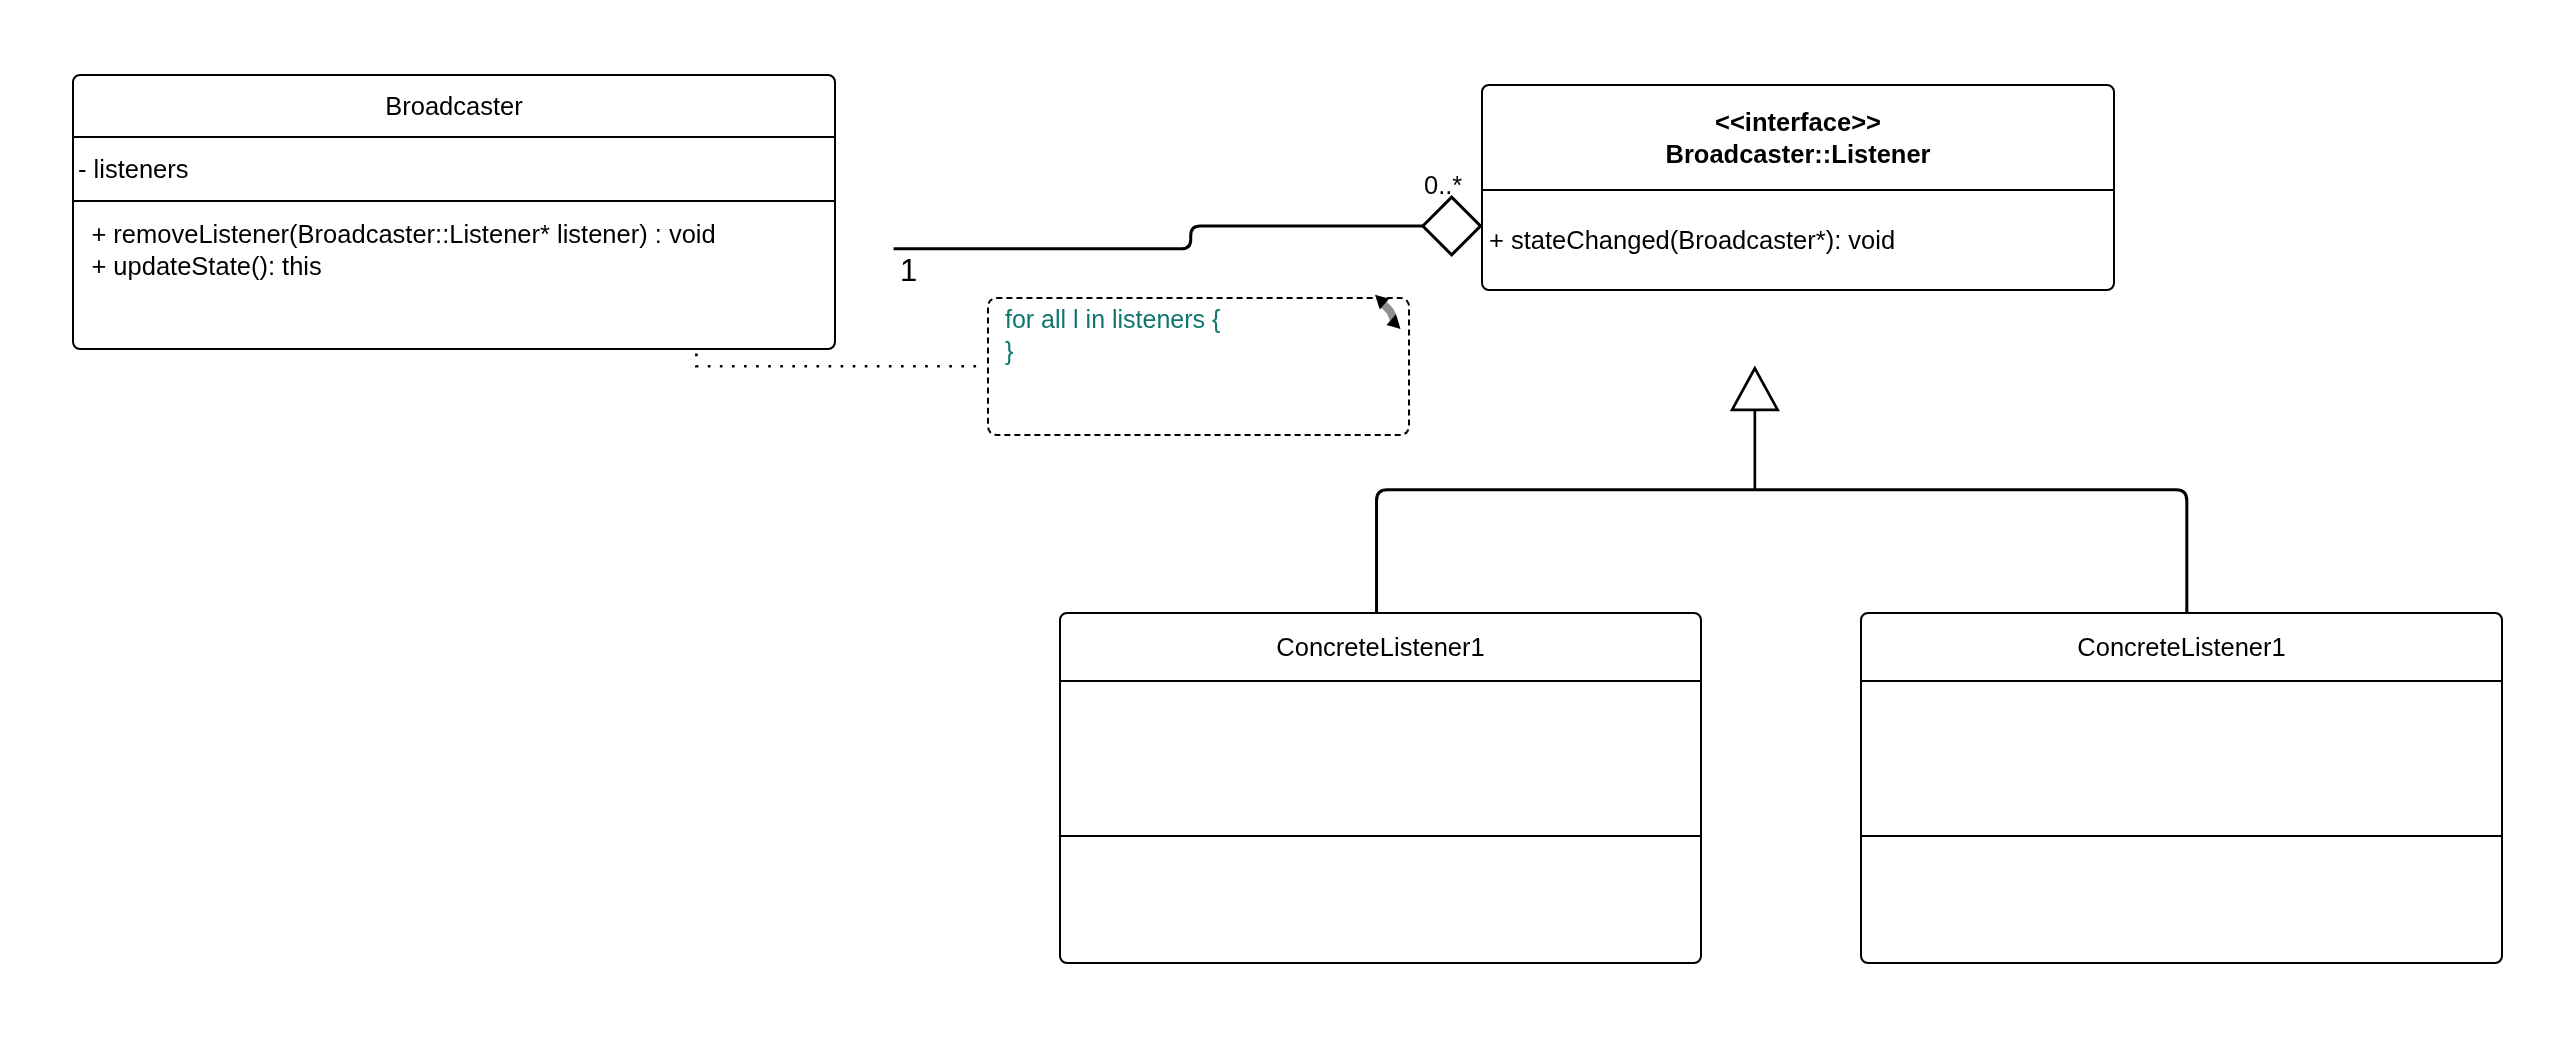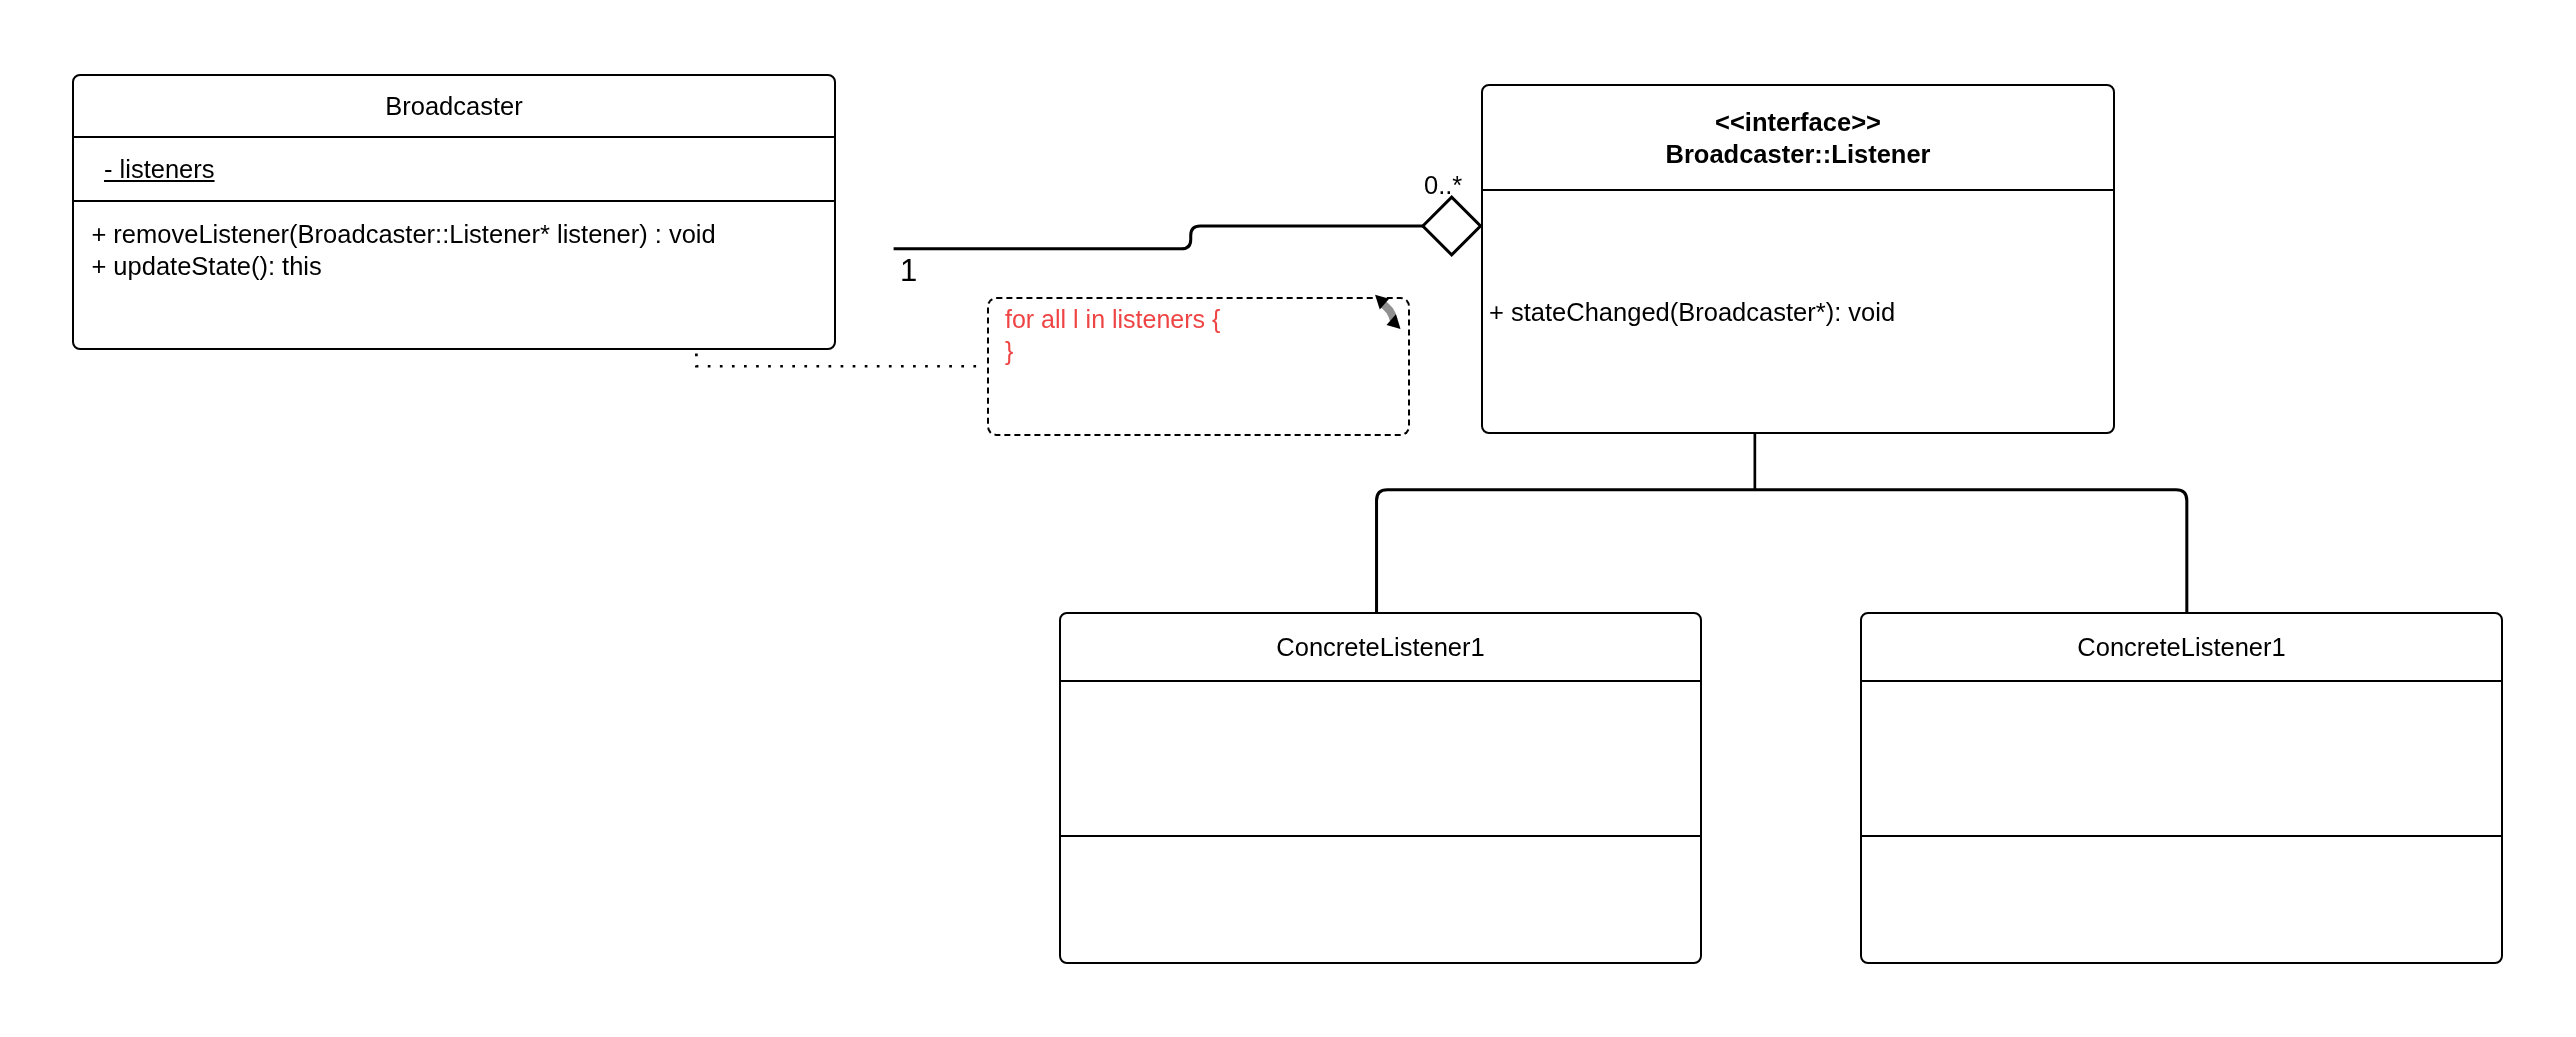--- a/index.html
+++ b/index.html
@@ -50,22 +50,21 @@
   }
   .stereotype, .iface-name { font-weight: bold; }
   .text-compartment {
     font-size: 25.5px;
     line-height: 32px;
     text-align: left;
   }
   .attr-compartment {
     display: flex;
     align-items: center;
-    padding-left: 30px;
-    text-decoration: underline;
+    padding-left: 4px;
   }
   .methods-compartment { padding: 16px 0 0 17.4px; }
   .center-v {
     display: flex;
     align-items: center;
     padding-left: 6px;
   }
   .grow { flex: 1 1 auto; }
   
   #note-box {
@@ -73,21 +72,21 @@
     left: 987px; top: 297px;
     width: 423px; height: 139px;
     box-sizing: border-box;
     background: #ffffff;
     border: 2.7px dashed #000000;
     border-radius: 9.4px;
     z-index: 3;
     font-size: 25px;
     line-height: 32px;
     padding: 4px 0 0 16px;
-    color: #ef4444;
+    color: #0f766e;
   }
   #note-fold {
     position: absolute;
     left: 1367px; top: 292px;
     width: 43px; height: 43px;
     z-index: 4;
   }
   
   .edge-label {
     position: absolute;
@@ -120,21 +119,21 @@
     <div class="compartment title-compartment" style="height:60px;">Broadcaster</div>
     <div class="compartment divided text-compartment attr-compartment" style="height:64px;">
       <span>- listeners</span>
     </div>
     <div class="compartment divided text-compartment methods-compartment grow">
       <div>+ removeListener(Broadcaster::Listener* listener) : void</div>
       <div>+ updateState(): this</div>
     </div>
   </div>
 
-  <div class="uml-box" style="left:1481px; top:84px; width:634px; height:350px;">
+  <div class="uml-box" style="left:1481px; top:84px; width:634px; height:207px;">
     <div class="compartment title-compartment" style="height:103px;">
       <div class="stereotype">&lt;&lt;interface&gt;&gt;</div>
       <div class="iface-name">Broadcaster::Listener</div>
     </div>
     <div class="compartment divided text-compartment center-v grow">
       <span>+ stateChanged(Broadcaster*): void</span>
     </div>
   </div>
 
   <div class="uml-box" style="left:1059px; top:612px; width:643px; height:352px;">

